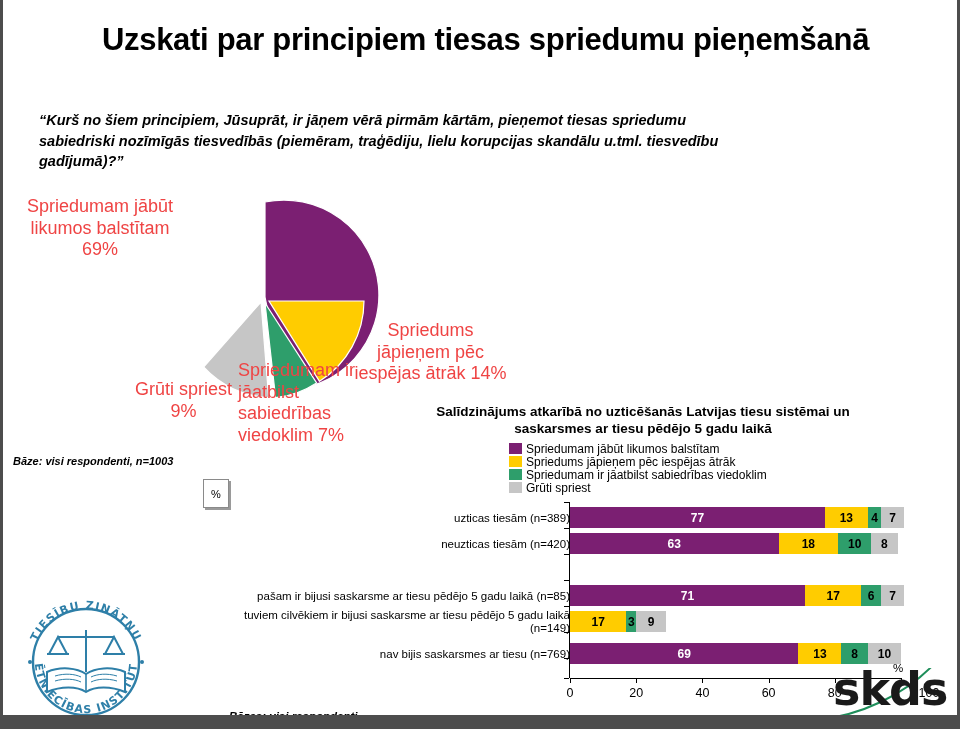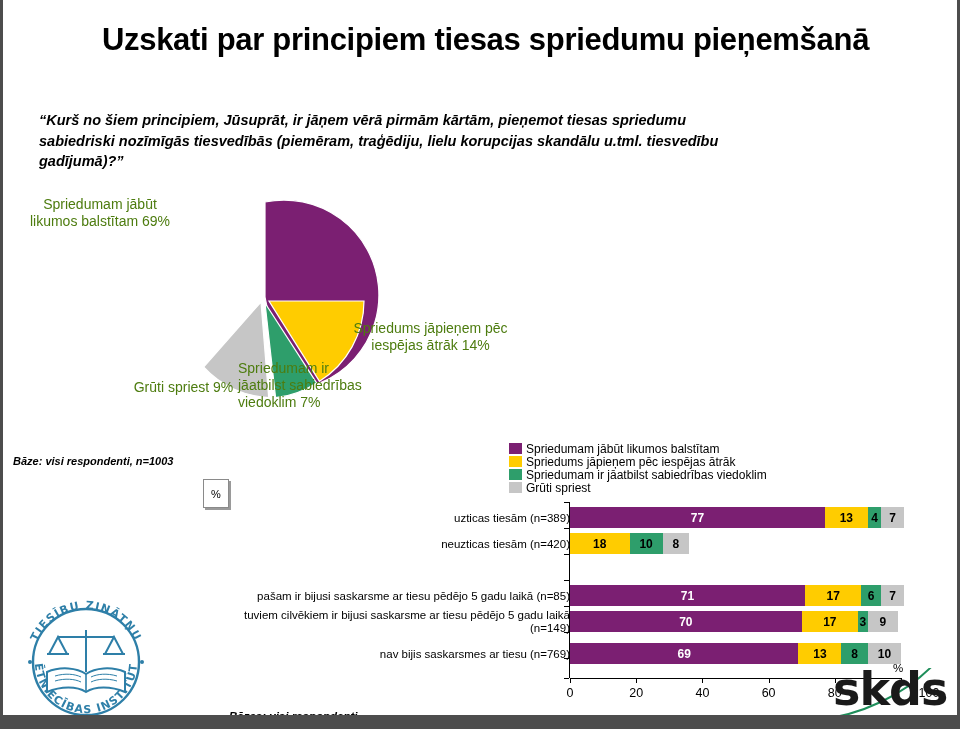--- a/index.html
+++ b/index.html
@@ -31,21 +31,21 @@
   }
   
   #question{
     position:absolute;left:36px;top:110px;width:700px;
     font-size:14.5px;font-style:italic;font-weight:bold;color:#000;
     line-height:1.43;
   }
   
   #pie-wrap{position:absolute;left:0;top:180px;width:520px;height:310px;}
   #pie-svg{position:absolute;left:150px;top:8px;}
-  .pie-label{position:absolute;font-size:14px;color:#4d7c0f;line-height:1.2;text-align:center;}
+  .pie-label{position:absolute;font-size:18px;color:#ef4444;line-height:1.2;text-align:center;}
   #lbl-purple{left:22px;top:16px;width:150px;text-align:center;}
   #lbl-yellow{left:350px;top:140px;width:155px;text-align:center;}
   #lbl-green{left:235px;top:180px;width:135px;text-align:left;}
   #lbl-gray{left:118px;top:178px;width:125px;text-align:center;margin-top:21px;}
   #base1{
     position:absolute;left:10px;top:455px;
     font-size:11px;font-style:italic;font-weight:bold;color:#000;
   }
   
   #pct-box{
@@ -151,20 +151,21 @@
       <span>Grūti spriest</span>
       <span>9%</span>
     </div>
   </div>
 
   <div id="base1">Bāze: visi respondenti, n=1003</div>
   <div id="pct-box">%</div>
 
   <div id="bar-block">
 
+    <div id="bar-title">Salīdzinājums atkarībā no uzticēšanās Latvijas tiesu sistēmai un saskarsmes ar tiesu pēdējo 5 gadu laikā</div>
 
     <div id="legend">
       <div class="leg-row">
         <span class="leg-sw" style="background:#7B1F72"></span>
         <span class="leg-tx">Spriedumam jābūt likumos balstītam</span>
       </div>
       <div class="leg-row">
         <span class="leg-sw" style="background:#FFCC00"></span>
         <span class="leg-tx">Spriedums jāpieņem pēc iespējas ātrāk</span>
       </div>
@@ -196,40 +197,40 @@
           <div class="seg purple" style="width:254.87px">77</div>
           <div class="seg yellow" style="width:43.03px">13</div>
           <div class="seg green" style="width:13.24px">4</div>
           <div class="seg gray" style="width:23.17px">7</div>
         </div>
       </div>
 
       <div class="row" style="top:31px;">
         <div class="rowlabel">neuzticas tiesām  (n=420)</div>
         <div class="bar">
+          <div class="seg purple" style="width:208.53px">63</div>
           <div class="seg yellow" style="width:59.58px">18</div>
           <div class="seg green" style="width:33.1px">10</div>
           <div class="seg gray" style="width:26.48px">8</div>
         </div>
       </div>
 
       <div class="row" style="top:83px;">
         <div class="rowlabel">pašam ir bijusi saskarsme ar tiesu pēdējo 5 gadu laikā (n=85)</div>
         <div class="bar">
           <div class="seg purple" style="width:235.01px">71</div>
           <div class="seg yellow" style="width:56.27px">17</div>
           <div class="seg green" style="width:19.86px">6</div>
           <div class="seg gray" style="width:23.17px">7</div>
         </div>
       </div>
 
       <div class="row" style="top:109px;">
         <div class="rowlabel two">tuviem cilvēkiem ir bijusi saskarsme ar tiesu pēdējo 5 gadu laikā (n=149)</div>
         <div class="bar">
-          <div class="seg purple" style="width:231.7px">70</div>
           <div class="seg yellow" style="width:56.27px">17</div>
           <div class="seg green" style="width:9.93px">3</div>
           <div class="seg gray" style="width:29.79px">9</div>
         </div>
       </div>
 
       <div class="row" style="top:141px;">
         <div class="rowlabel">nav bijis saskarsmes ar tiesu (n=769)</div>
         <div class="bar">
           <div class="seg purple" style="width:228.39px">69</div>

